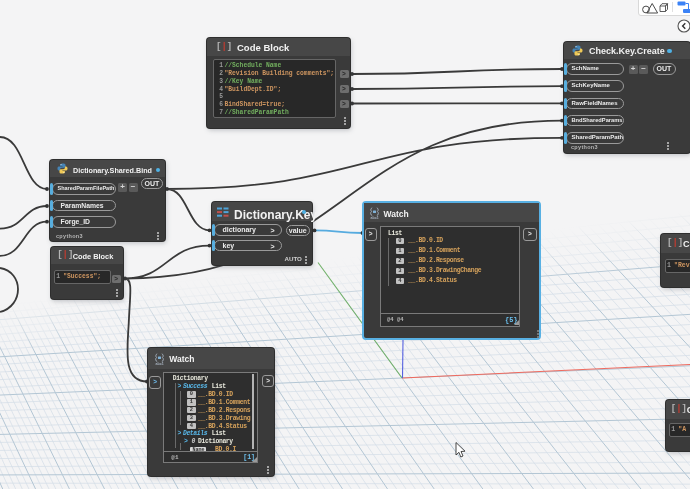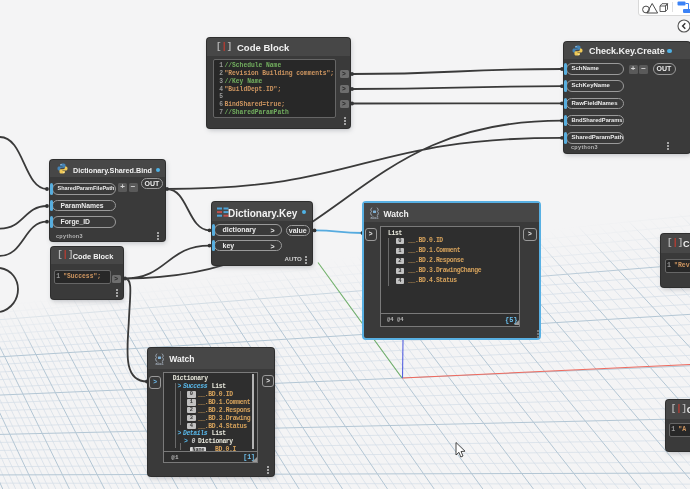--- a/index.html
+++ b/index.html
@@ -137,21 +137,21 @@
 <div class="node" style="left:212px;top:202px;width:99.5px;height:62.5px">
 <div class="hdr" style="height:18.5px"></div>
 <svg style="position:absolute;left:4.5px;top:3.5px" width="13" height="12" viewBox="0 0 13 12">
       <rect x="0" y="1.5" width="5" height="2" fill="#4fa3d8"></rect>
       <rect x="6.5" y="1.5" width="5" height="2" fill="#4fa3d8"></rect>
       <rect x="0" y="5.1" width="5" height="2" fill="#c0504d"></rect>
       <rect x="6.5" y="5.1" width="5" height="2" fill="#4fa3d8"></rect>
       <rect x="0" y="8.7" width="5" height="2" fill="#4fa3d8"></rect>
       <rect x="6.5" y="8.7" width="5" height="2" fill="#c0504d"></rect>
     </svg>
-<div class="ttl" style="left:16px;top:5.8px;font-size:10px">Dictionary.Key</div>
+<div class="ttl" style="left:22px;top:5.8px;font-size:12px">Dictionary.Key</div>
 <div class="bdot" style="left:90px;top:7.5px"></div>
 <div style="position:absolute;left:1.5px;top:22.4px;width:68px;height:11.8px;border:1px solid #9a9a9a;border-radius:7px;box-sizing:border-box;background:#3a3a3a;color:#ececec;font:bold 7px 'Liberation Sans',sans-serif;line-height:9.8px;padding-left:8px;white-space:nowrap;overflow:hidden">dictionary<span style="position:absolute;right:6px;top:0;line-height:11.8px">&gt;</span></div>
 <div style="position:absolute;left:-0.5px;top:22.4px;width:3.4px;height:11.8px;background:#58aede;border-radius:2px"></div>
 <div style="position:absolute;left:1.5px;top:37.7px;width:68px;height:11.8px;border:1px solid #9a9a9a;border-radius:7px;box-sizing:border-box;background:#3a3a3a;color:#ececec;font:bold 7px 'Liberation Sans',sans-serif;line-height:9.8px;padding-left:8px;white-space:nowrap;overflow:hidden">key<span style="position:absolute;right:6px;top:0;line-height:11.8px">&gt;</span></div>
 <div style="position:absolute;left:-0.5px;top:37.7px;width:3.4px;height:11.8px;background:#58aede;border-radius:2px"></div>
 <div style="position:absolute;left:73.5px;top:22.7px;width:24.5px;height:11.2px;border:1px solid #9a9a9a;border-radius:7px;box-sizing:border-box;background:#3a3a3a;color:#ececec;font:bold 7px 'Liberation Sans',sans-serif;line-height:9.2px;text-align:center">value</div>
 <div style="position:absolute;left:72.5px;top:53px;font:bold 6.2px 'Liberation Sans';color:#cfcfcf">AUTO</div>
 <div style="position:absolute;left:93px;top:53.5px;width:2px;height:2px;background:#a5a5a5;box-shadow:0 3px 0 #a5a5a5,0 6px 0 #a5a5a5"></div>
 </div>
 <div style="position:absolute;left:362px;top:201px;width:178.5px;height:138.5px;border:2.6px solid #58b0e3;border-radius:4px;box-sizing:border-box;background:#3a3a3a">

